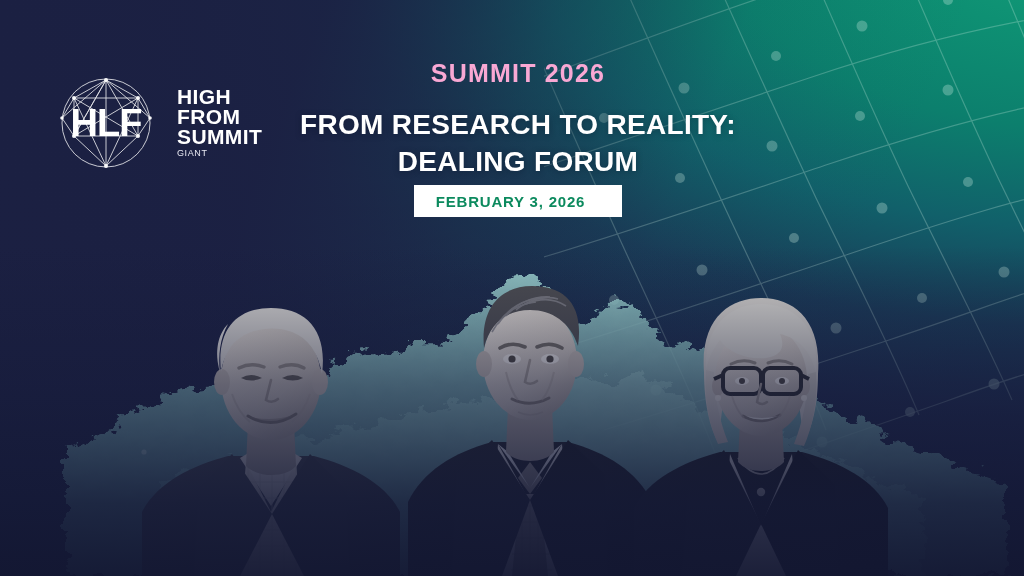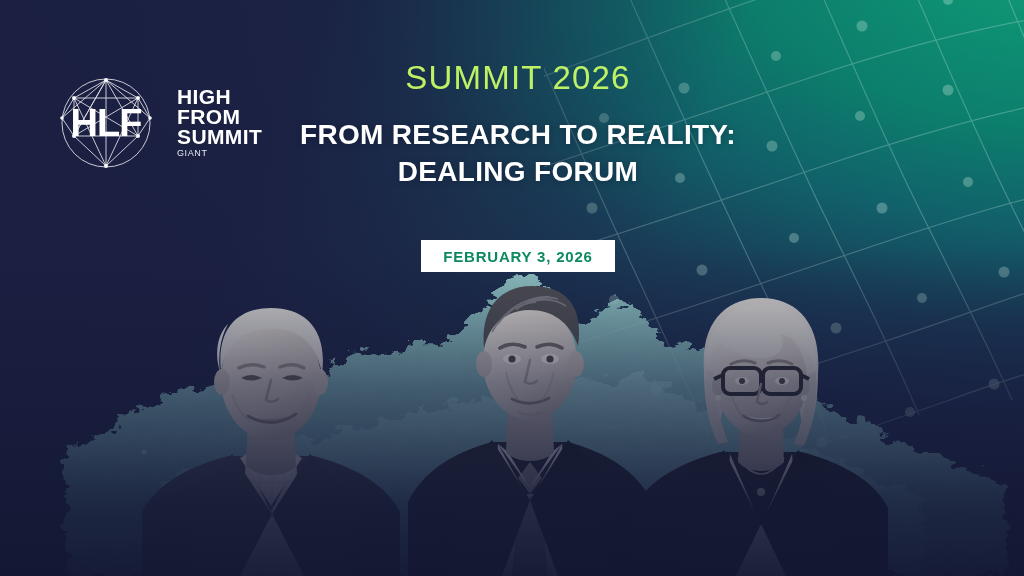--- a/index.html
+++ b/index.html
@@ -89,47 +89,47 @@
 
   
   .headline {
     position: absolute;
     left: 268px;
     top: 58px;
     width: 500px;
     text-align: center;
   }
   .eyebrow {
-    color: #bef264;
-    font-size: 33px;
-    font-weight: normal;
+    color: #f9a8d4;
+    font-size: 25px;
+    font-weight: bold;
     letter-spacing: 1.2px;
     line-height: 1.2;
     margin: 0 0 18px 0;
   }
   .title {
     color: #ffffff;
     font-size: 28px;
     font-weight: bold;
     letter-spacing: 0.3px;
     line-height: 1.33;
-    margin: 16px;
+    margin: 0;
     text-shadow: 0 1px 6px rgba(10,14,35,0.35);
   }
   .title .tl { display: block; white-space: nowrap; }
 
   .date-badge {
     display: inline-block;
-    margin-top: 34px;
+    margin-top: 5px;
     background: #ffffff;
     color: #0c8a5e;
     font-size: 15px;
     font-weight: bold;
     letter-spacing: 0.8px;
-    padding: 8px 22px 7px 22px;
+    padding: 8px 37px 7px 22px;
   }
 
   
   .speakers {
     position: absolute;
     inset: 0;
   }
   .speaker { position: absolute; bottom: 0; }
   .sp-left   { left: 136px; width: 270px; height: 300px; }
   .sp-center { left: 406px; width: 248px; height: 320px; }

